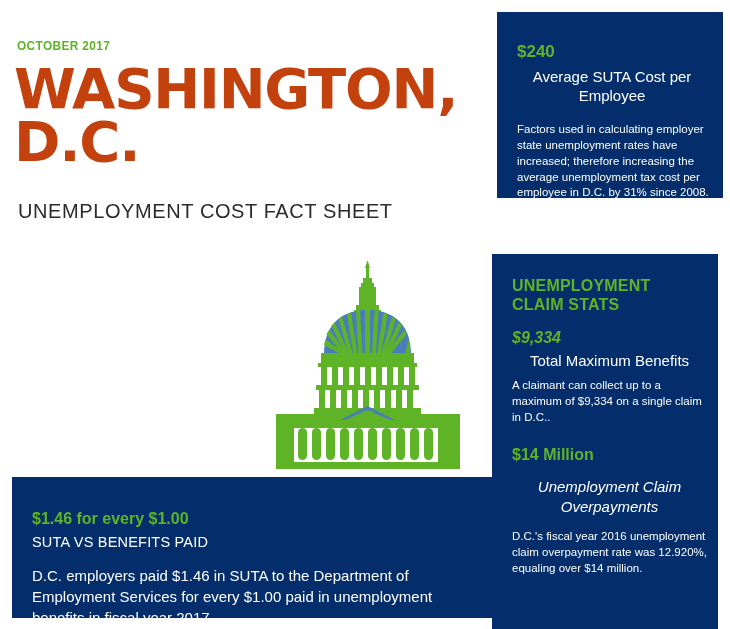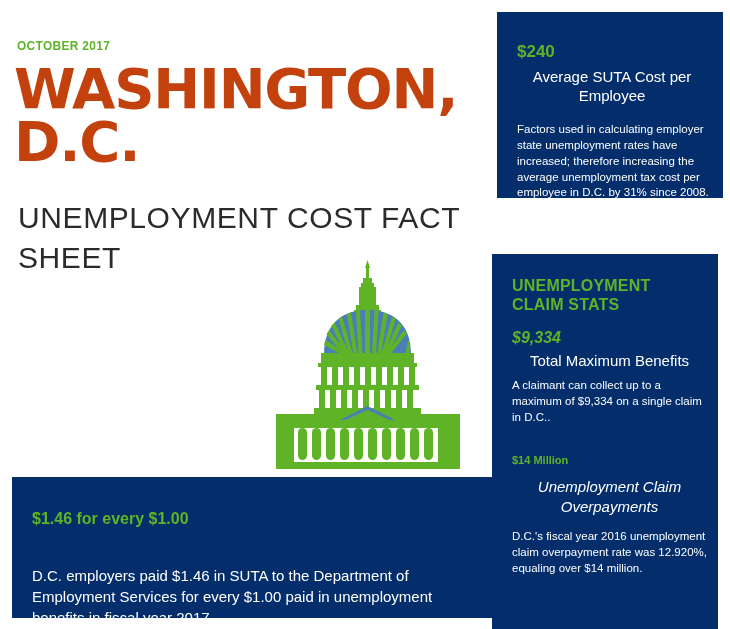--- a/index.html
+++ b/index.html
@@ -48,21 +48,21 @@
     letter-spacing: -1.2px;
     color: #c2410c;
     text-transform: uppercase;
   }
   #sub-title {
     position: absolute;
     left: 18px;
     top: 198px;
     width: 450px;
     font-family: "Liberation Sans", sans-serif;
-    font-size: 30px;
+    font-size: 20px;
     line-height: 1.32;
     font-weight: 300;
     letter-spacing: 0.6px;
     color: #2b2b2b;
     text-transform: uppercase;
   }
 
   
   #capitol {
     position: absolute;
@@ -101,21 +101,21 @@
   #suta-number   { position:absolute; left:20px; top:30px;  font-size:17px; }
   #suta-label    { position:absolute; left:20px; top:55px;  font-size:15px; line-height:1.28; width:190px; }
   #suta-body     { position:absolute; left:20px; top:110px; font-size:11.5px; line-height:1.38; width:192px; }
 
   
   #claims-heading { position:absolute; left:20px; top:22px; font-size:16px; font-weight:bold;
                     line-height:1.2; color:#5fb327; width:190px; letter-spacing:0.2px; }
   #claims-a-number { position:absolute; left:20px; top:75px;  font-size:16px;font-style:italic; }
   #claims-a-label  { position:absolute; left:20px; top:98px;  font-size:15px; width:195px; }
   #claims-a-body   { position:absolute; left:20px; top:124px; font-size:11.5px; line-height:1.38; width:192px; }
-  #claims-b-number { position:absolute; left:20px; top:200px; font-size:11px; }
+  #claims-b-number { position:absolute; left:20px; top:192px; font-size:16px; }
   #claims-b-label  { position:absolute; left:20px; top:223px; font-size:15px; line-height:1.3; width:195px;font-style:italic; }
   #claims-b-body   { position:absolute; left:20px; top:275px; font-size:11.5px; line-height:1.38; width:195px; }
 
   
   #ben-number { position:absolute; left:20px; top:33px; font-size:16px; }
   #ben-label  { position:absolute; left:20px; top:57px; font-size:14.5px; letter-spacing:0.2px; }
   #ben-body   { position:absolute; left:20px; top:88px; font-size:15px; line-height:1.4; width:432px; }
 </style>
 </head>
 <body>
@@ -237,14 +237,15 @@
   <div id="claims-a-label" class="stat-label">Total Maximum Benefits</div>
   <div id="claims-a-body" class="stat-body">A claimant can collect up to a maximum of $9,334 on a single claim in D.C..</div>
 
   <div id="claims-b-number" class="stat-number">$14 Million</div>
   <div id="claims-b-label" class="stat-label">Unemployment Claim Overpayments</div>
   <div id="claims-b-body" class="stat-body">D.C.'s fiscal year 2016 unemployment claim overpayment rate was 12.920%, equaling over $14 million.</div>
 </div>
 
 <div id="panel-benefits" class="panel">
   <div id="ben-number" class="stat-number">$1.46 for every $1.00</div>
+  <div id="ben-label" class="stat-label">SUTA VS BENEFITS PAID</div>
   <div id="ben-body" class="stat-body">D.C. employers paid $1.46 in SUTA to the Department of Employment Services for every $1.00 paid in unemployment benefits in fiscal year 2017.</div>
 </div>
 
 </body></html>

